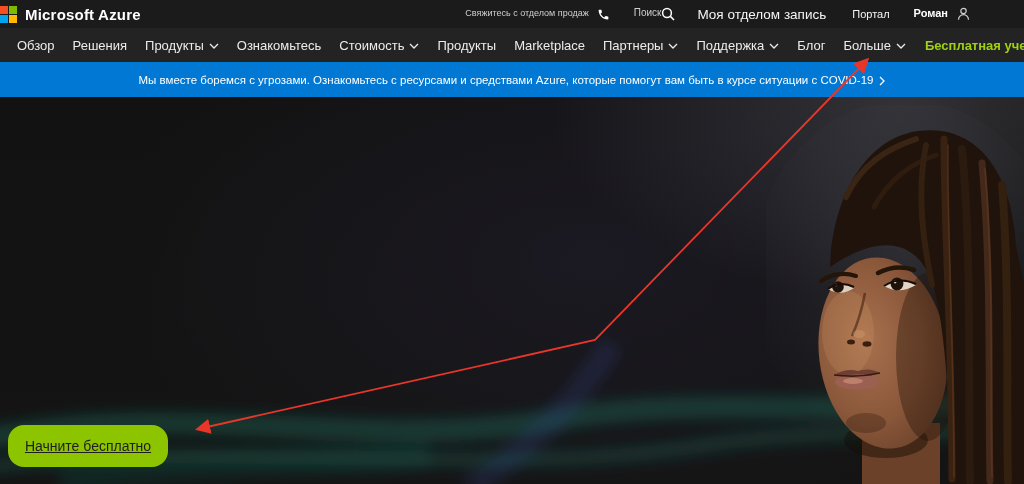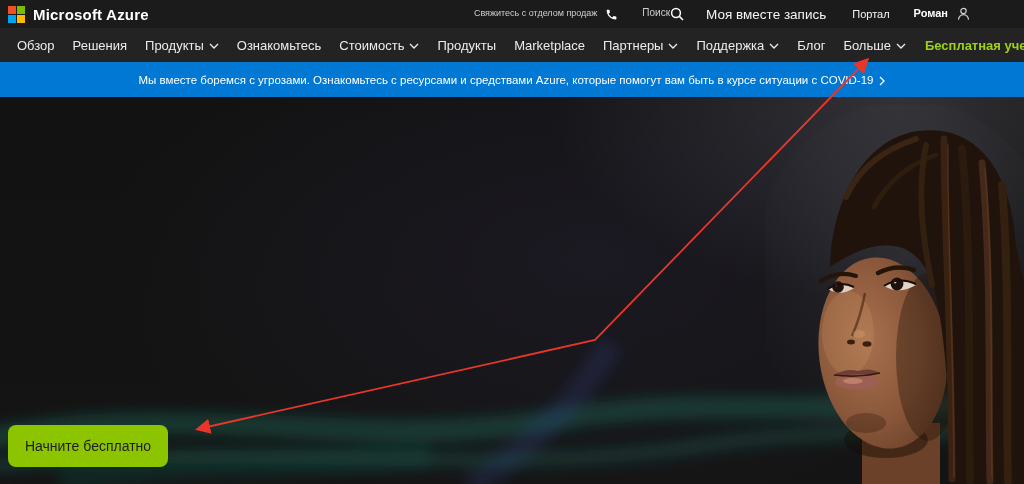--- a/index.html
+++ b/index.html
@@ -3,21 +3,21 @@
 <meta charset="utf-8">
 <style>
   * { margin:0; padding:0; box-sizing:border-box; }
   html,body { width:1024px; height:484px; overflow:hidden; background:#141414;
               font-family:"Liberation Sans", sans-serif; }
   .page { position:relative; width:1024px; height:484px; overflow:hidden; }
 
   
   .topbar { position:absolute; top:0; left:0; right:0; height:28px; background:#1b1b1b;
             display:flex; align-items:center; z-index:5; }
-  .brand { display:flex; align-items:center; gap:8px; padding-left:8px; cursor:pointer; }
+  .brand { display:flex; align-items:center; gap:8px; cursor:pointer; }
   .mslogo { width:17px; height:17px; display:grid; grid-template-columns:8px 8px;
             grid-template-rows:8px 8px; gap:1px; }
   .mslogo i { display:block; }
   .sq1{background:#f25022} .sq2{background:#7fba00} .sq3{background:#00a4ef} .sq4{background:#ffb900}
   .brand-name { color:#ffffff; font-size:15px; font-weight:600; letter-spacing:.2px; }
   .topbar-right { margin-left:auto; display:flex; align-items:center; padding-right:54px; }
   .tb-link { display:flex; color:#cfcfcf; cursor:pointer; }
   .tb-contact { font-size:9px; gap:8px; margin-right:24px; }
   .tb-search { font-size:10px; gap:0; margin-right:22px; }
   .tb-account { font-size:13.5px; color:#f5f5f5; margin-right:26px; }
@@ -41,23 +41,23 @@
 
   
   .hero { position:absolute; top:97px; left:0; right:0; bottom:0; overflow:hidden;
           background:
             radial-gradient(ellipse 520px 300px at 88% 0%, rgba(100,100,112,.38), rgba(0,0,0,0) 68%),
             radial-gradient(ellipse 700px 380px at 58% 42%, rgba(70,58,110,.16), rgba(0,0,0,0) 70%),
             linear-gradient(#121212,#141414); }
   .heading { position:absolute; left:8px; top:82px; width:520px; color:#ffffff;
              font-size:36px; font-weight:700; line-height:47px; white-space:pre-line; }
   .cta { position:absolute; left:8px; top:328px; width:160px; height:42px; background:#8cc400;
-         border:none; border-radius:8px; color:#1e1e1e; font-size:14px;
+         border:none; border-radius:16px; color:#1e1e1e; font-size:14px;
          font-family:"Liberation Sans", sans-serif; display:flex; align-items:center;
-         justify-content:center; cursor:pointer; }
+         justify-content:center; cursor:pointer;text-decoration:underline; }
   .waves { position:absolute; left:0; bottom:0; }
   .portrait { position:absolute; right:0; top:8px; }
 
   
   .arrow-overlay { position:absolute; inset:0; z-index:60; pointer-events:none; }
 </style>
 </head>
 <body>
 
 <div class="page">
@@ -84,21 +84,21 @@
       <div class="tb-link tb-search">
         <span>Поиск</span>
         <span class="ticon">
           <svg width="14" height="14" viewBox="0 0 14 14">
               <circle cx="6" cy="6" r="4.4" fill="none" stroke="#ffffff" stroke-width="1.5"></circle>
               <line x1="9.4" y1="9.4" x2="13" y2="13" stroke="#ffffff" stroke-width="1.5"></line>
             </svg>
         </span>
       </div>
       <div class="tb-link tb-account">
-        <span>Моя вместе запись</span>
+        <span>Моя отделом запись</span>
       </div>
       <div class="tb-link tb-portal">
         <span>Портал</span>
       </div>
       <div class="tb-link tb-user">
         <span>Роман</span>
         <span class="ticon">
           <svg width="13" height="14" viewBox="0 0 13 14">
               <circle cx="6.5" cy="4" r="2.7" fill="none" stroke="#cfcfcf" stroke-width="1.2"></circle>
               <path d="M1.5,12.7 a5,5 0 0 1 10,0" fill="none" stroke="#cfcfcf" stroke-width="1.2"></path>

